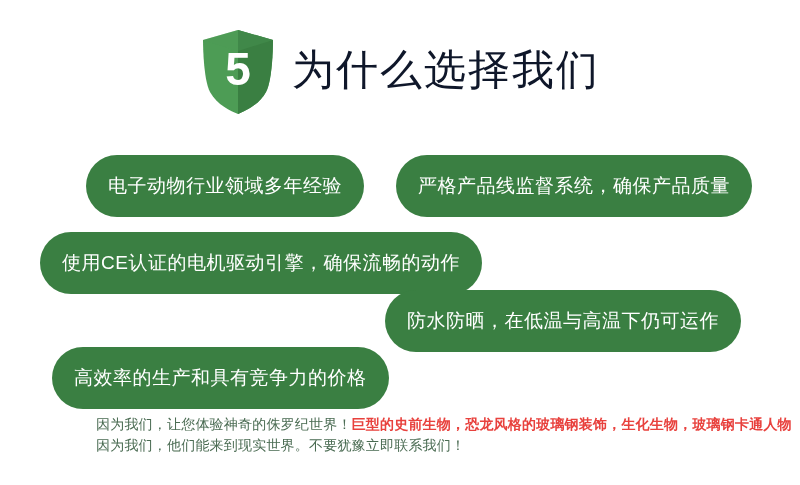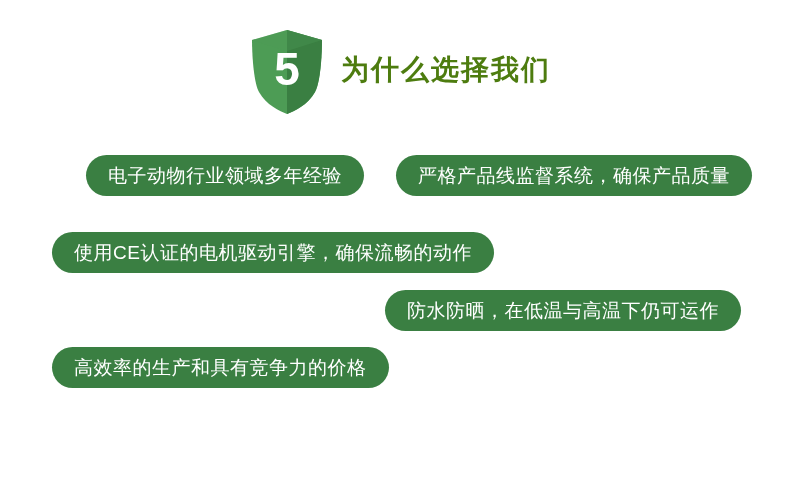--- a/index.html
+++ b/index.html
@@ -47,48 +47,48 @@
     display: flex;
     align-items: center;
     justify-content: center;
     color: #ffffff;
     font-size: 46px;
     font-weight: bold;
     letter-spacing: 0;
     line-height: 1;
   }
   .header-title {
-    font-size: 28px;
-    color: #4d7c0f;
+    font-size: 42px;
+    color: #0f172a;
     letter-spacing: 2px;
-    font-weight: 700;
+    font-weight: 400;
     white-space: nowrap;
     line-height: 1;
     padding-bottom: 4px;
   }
 
   
   .pill {
     position: absolute;
     box-sizing: border-box;
     background: #3a7f42;
     color: #ffffff;
     border-radius: 999px;
-    height: 41px;
+    height: 62px;
     display: flex;
     align-items: center;
     justify-content: center;
     padding: 0 22px;
     font-size: 19px;
     letter-spacing: 0.5px;
     white-space: nowrap;
   }
   .pill-1 { left: 86px;  top: 155px; }
   .pill-2 { left: 396px; top: 155px; text-align: center; }
-  .pill-3 { left: 52px;  top: 232px; }
+  .pill-3 { left: 40px;  top: 232px; }
   .pill-4 { left: 385px; top: 290px; text-align: right; }
   .pill-5 { left: 52px;  top: 347px; text-align: right; }
 
   
   .footer {
     position: absolute;
     left: 96px;
     top: 414px;
     width: 680px;
     font-size: 14px;
@@ -134,13 +134,15 @@
 
 <div class="pill pill-4">
   <span>防水防晒，在低温与高温下仍可运作</span>
 </div>
 
 <div class="pill pill-5">
   <span>高效率的生产和具有竞争力的价格</span>
 </div>
 
 <div class="footer">
+  <span class="footer-line"><span>因为我们，让您体验神奇的侏罗纪世界！</span><span class="hl-red">巨型的史前生物，恐龙风格的玻璃钢装饰，生化生物，玻璃钢卡通人物</span></span>
+  <span class="footer-line">因为我们，他们能来到现实世界。不要犹豫立即联系我们！</span>
 </div>
 
 </body></html>

